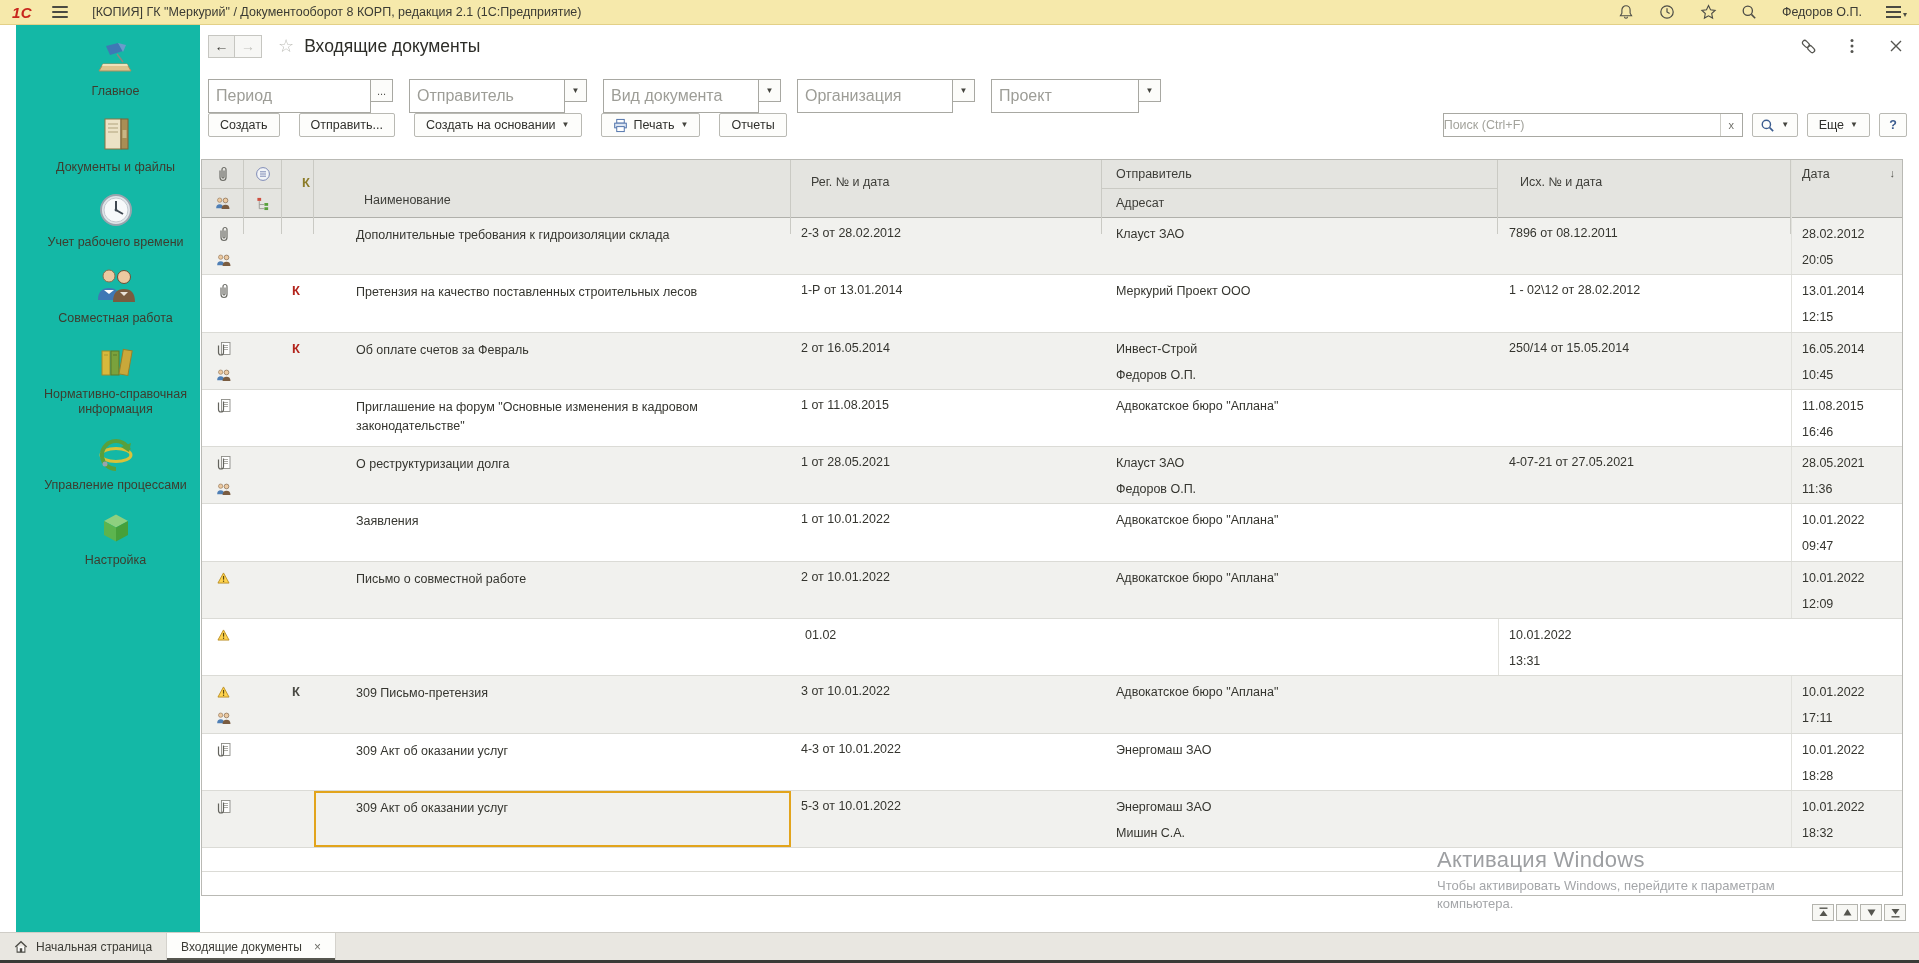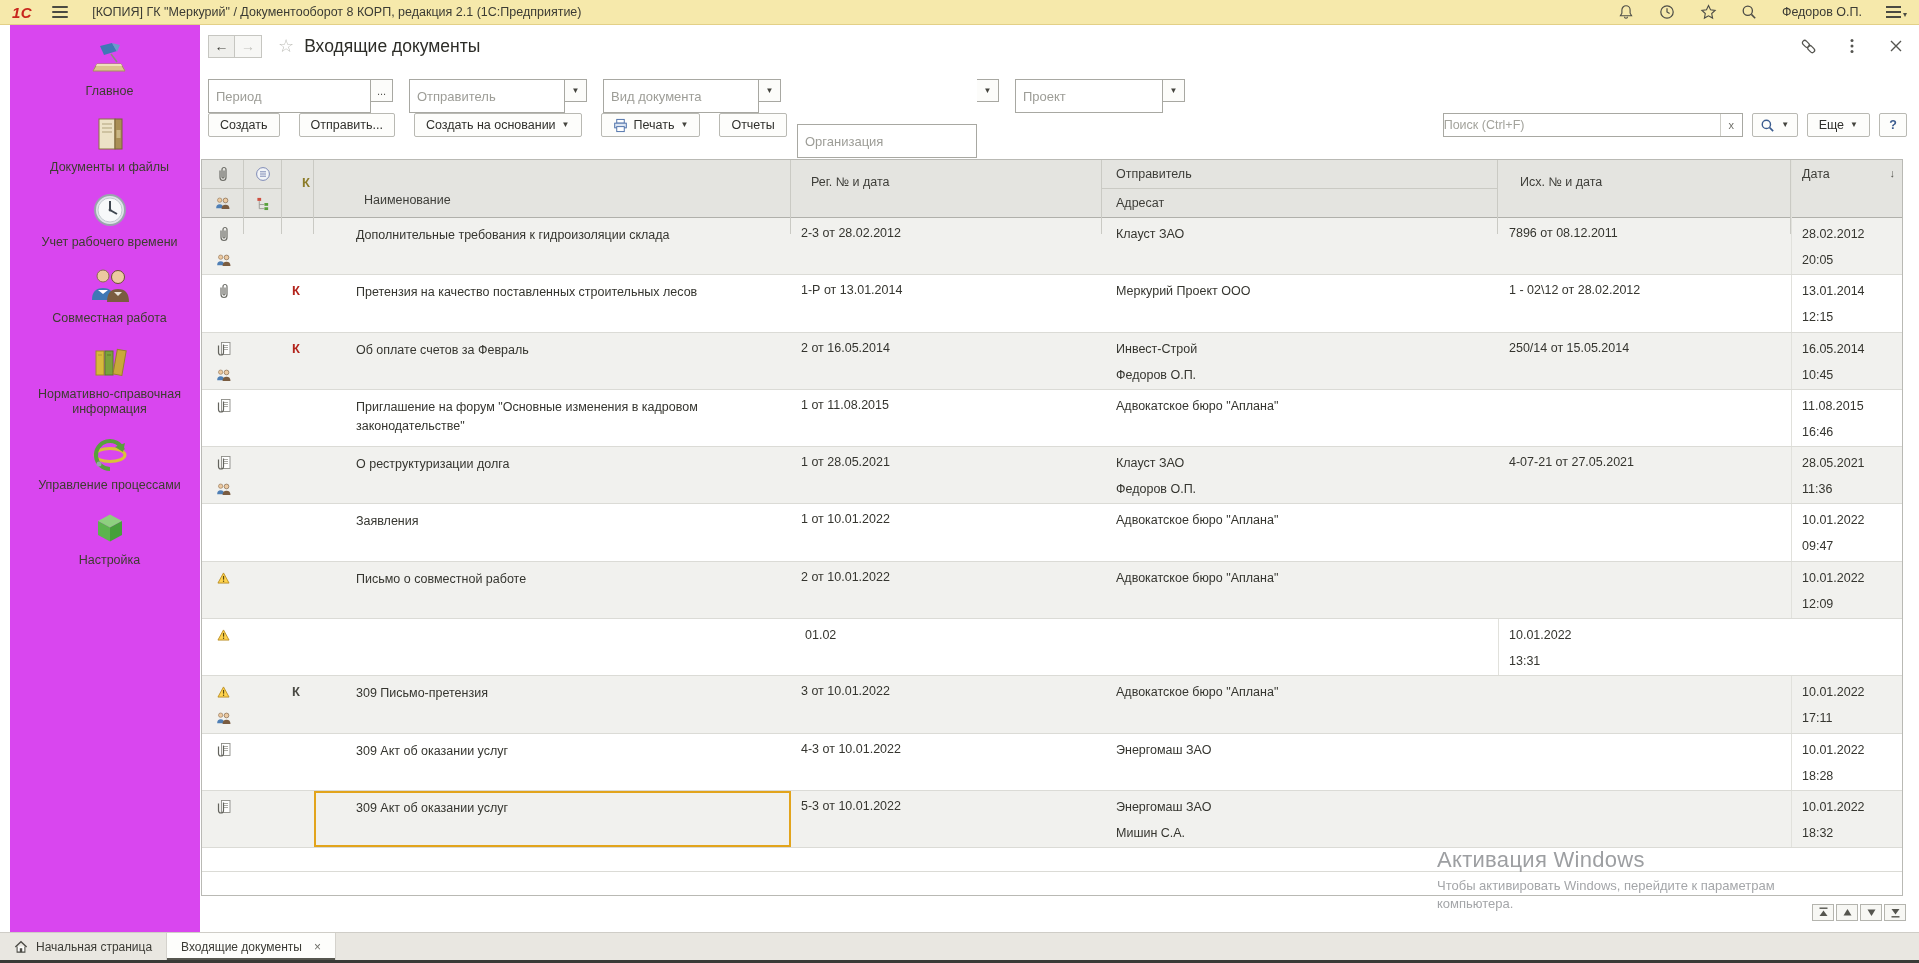--- a/index.html
+++ b/index.html
@@ -15,21 +15,21 @@
   .win-title{font-size:12.5px;color:#3b3b34}
   .tb-right{margin-left:auto;display:flex;align-items:center;gap:24px}
   .tb-ic{width:17px;height:17px;display:flex;align-items:center;justify-content:center;cursor:pointer}
   .tb-user{font-size:12.5px;color:#3b3b34}
   .mainmenu{display:flex;align-items:flex-end;gap:2px;cursor:pointer}
   .mainmenu .bars{display:flex;flex-direction:column;gap:3px;width:15px}
   .mainmenu .bars i{height:1.8px;background:#4a4a42}
   .mainmenu .cd{font-size:8px;color:#4a4a42;line-height:6px}
 
   
-  .sidebar{position:absolute;top:25px;left:10px;width:200px;bottom:31px;background:#d946ef;
+  .sidebar{position:absolute;top:25px;left:16px;width:200px;bottom:31px;background:#14b8a6;
            border-right:1px solid #dcc87b;box-sizing:border-box;display:flex;flex-direction:column;
            align-items:center;padding-top:12px;overflow:hidden}
   .sb-item{width:192px;display:flex;flex-direction:column;align-items:center;margin-bottom:13px;cursor:pointer}
   .sb-icon{height:44px;display:flex;align-items:center;justify-content:center}
   .sb-label{font-size:12.5px;color:#3d3d2f;text-align:center;line-height:1.25;margin-top:3px}
 
   
   .main{position:absolute;top:25px;left:200px;right:0;bottom:31px;background:#fff}
 
   .page-nav{position:absolute;top:8px;left:8px;height:26px;display:flex;align-items:center}
@@ -39,21 +39,21 @@
   .nav-btn.fwd{color:#c3c3be;border-left:none}
   .fav-star{color:#bcbcb6;font-size:18px;margin:0 10px 0 16px;cursor:pointer}
   .page-title{font-size:17.5px;color:#2d2d28}
   .page-actions{position:absolute;top:12px;right:14px;display:flex;gap:26px;align-items:center}
   .pa-ic{width:18px;height:18px;display:flex;align-items:center;justify-content:center;cursor:pointer;color:#555550}
 
   
   .filters{position:absolute;top:54px;left:8px;display:flex;gap:16px}
   .filter{display:flex}
   .f-input{height:23px;border:1px solid #a8a8a2;background:#fff;display:flex;align-items:center;
-           padding:16px 7px;font-size:13px;color:#9d9d97;box-sizing:border-box;cursor:text}
+           padding:16px 7px;font-size:16px;color:#9d9d97;box-sizing:border-box;cursor:text}
   .f-btn{width:22px;height:23px;border:1px solid #a8a8a2;border-left:none;display:flex;align-items:center;
          justify-content:center;font-size:11px;color:#555550;background:#fcfcfa;box-sizing:border-box;cursor:pointer}
 
   
   .toolbar{position:absolute;top:88px;left:8px;display:flex;gap:19px}
   .btn{height:24px;border:1px solid #b9b9b3;background:#fdfdfb;border-radius:2px;display:flex;align-items:center;
        padding:0 11px;font-size:12.5px;color:#30302c;gap:6px;cursor:pointer;box-sizing:border-box}
   .caret{font-size:8px;color:#44443e;line-height:8px}
   .search-area{position:absolute;top:88px;right:12px;display:flex;gap:9px;align-items:center}
   .searchbox{width:300px;height:24px;border:1px solid #a8a8a2;background:#fff;display:flex;align-items:center;box-sizing:border-box;cursor:text}
@@ -302,21 +302,21 @@
           <span class="caret">▼</span>
         </div>
       </div>
       <div class="filter">
         <div class="f-input" style="width: 156px;">Вид документа</div>
         <div class="f-btn">
           <span class="caret">▼</span>
         </div>
       </div>
       <div class="filter">
-        <div class="f-input" style="width: 180px; margin-top: 45px;">Организация</div>
+        <div class="f-input" style="width: 156px;">Организация</div>
         <div class="f-btn">
           <span class="caret">▼</span>
         </div>
       </div>
       <div class="filter">
         <div class="f-input" style="width: 148px;">Проект</div>
         <div class="f-btn">
           <span class="caret">▼</span>
         </div>
       </div>

